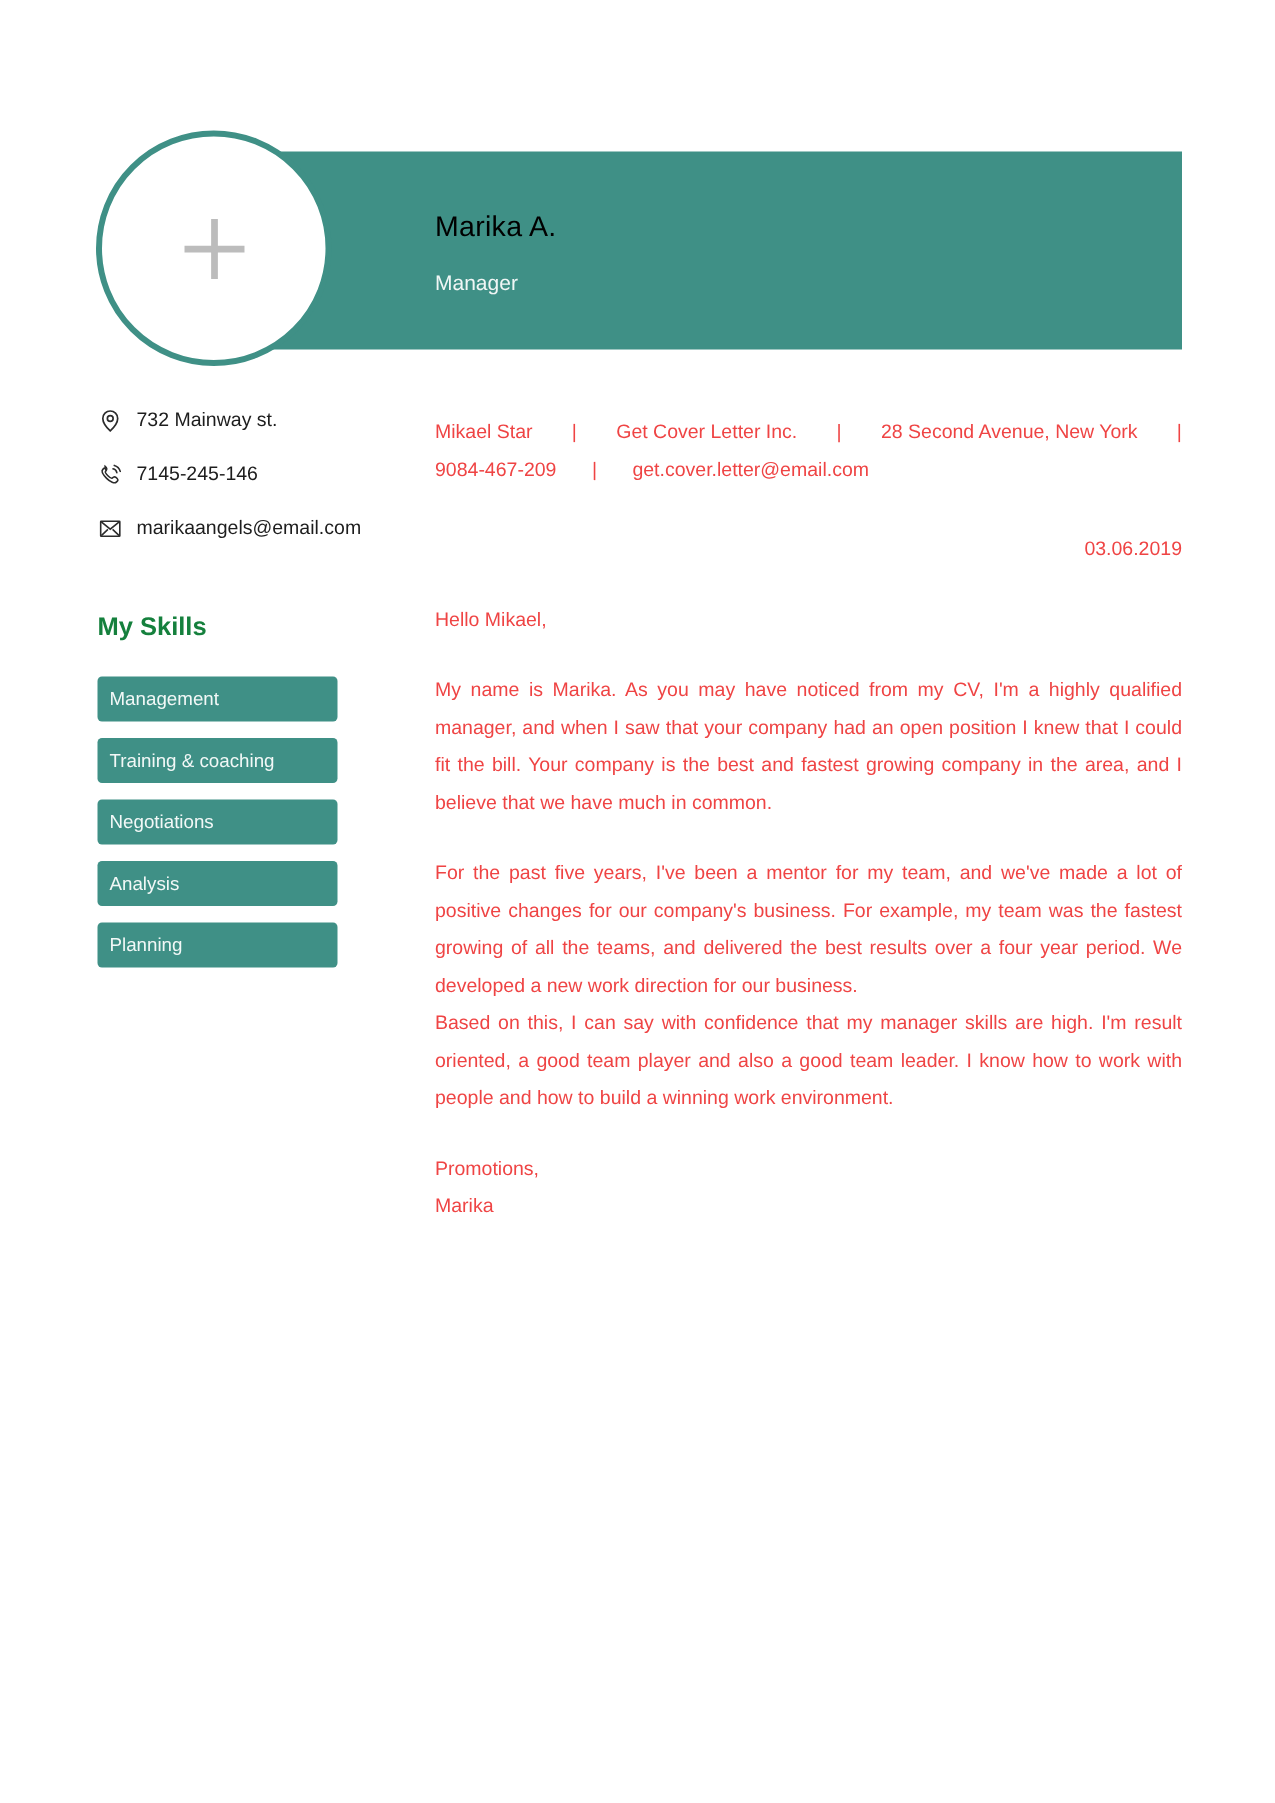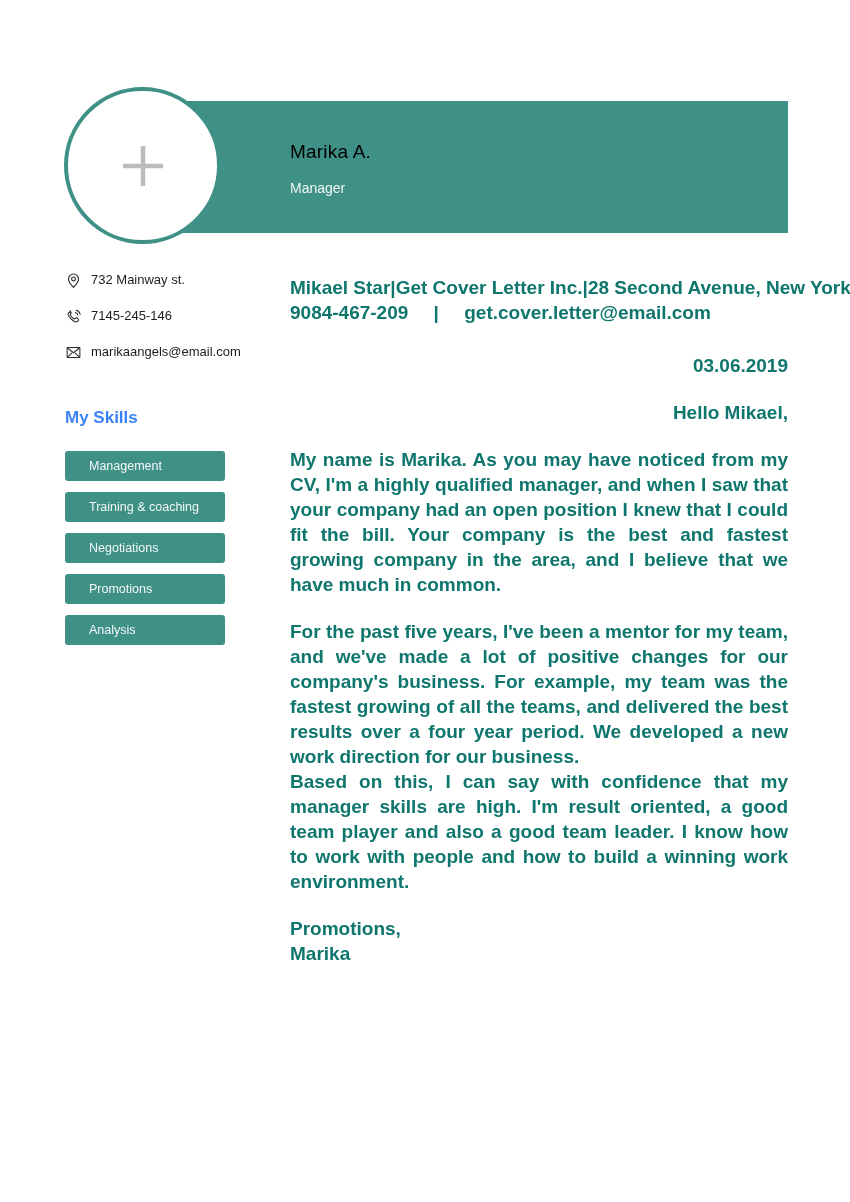--- a/index.html
+++ b/index.html
@@ -41,40 +41,40 @@
   }
 
   
   .sidebar { position: absolute; left: 65px; top: 272px; width: 170px; }
   .contact-row { display: flex; align-items: flex-start; height: 20px; margin-bottom: 16px; }
   .c-icon { width: 17px; height: 17px; margin-right: 9px; flex: none; display: block; }
   .c-text { font-size: 13px; color: #1d1d1d; white-space: nowrap; }
 
   .skills-heading {
     margin: 44px 0 0 0;
-    font-size: 17px; font-weight: bold; color: #3b82f6;
+    font-size: 17px; font-weight: bold; color: #15803d;
   }
   .skill-list { margin-top: 23px; }
   .skill-chip {
     width: 160px; height: 30px; margin-bottom: 11px;
     background: #3F9086; border-radius: 3px;
     color: #f2f8f7; font-size: 12.5px;
     display: flex; align-items: center;
-    padding-left: 24px;
+    padding-left: 8px;
   }
 
   
   .letter {
     position: absolute; left: 290px; top: 275px; width: 498px;
-    font-size: 19px; line-height: 25px; color: #0f766e; font-weight: bold;
+    font-size: 13px; line-height: 25px; color: #ef4444;
   }
   .r1 { display: flex; justify-content: space-between; white-space: nowrap; }
   .r2 .pipe { margin: 0 20px; }
   .date { margin-top: 28px; text-align: right; }
-  .greet { margin: 22px 0 0 0; text-align: right; }
+  .greet { margin: 22px 0 0 0; }
   p.para { margin: 22px 0 0 0; text-align: justify; }
   .signoff { margin: 22px 0 0 0; }
 </style>
 </head>
 <body>
 
 <div class="page">
 
   <div class="band">
     <div class="name">Marika A.</div>
@@ -113,22 +113,22 @@
         <span class="c-text">marikaangels@email.com</span>
       </div>
     </div>
 
     <h2 class="skills-heading">My Skills</h2>
 
     <div class="skill-list">
       <div class="skill-chip">Management</div>
       <div class="skill-chip">Training &amp; coaching</div>
       <div class="skill-chip">Negotiations</div>
-      <div class="skill-chip">Promotions</div>
       <div class="skill-chip">Analysis</div>
+      <div class="skill-chip">Planning</div>
     </div>
   </aside>
 
   <main class="letter">
     <div class="r1">
       <span>Mikael Star</span>
       <span>|</span>
       <span>Get Cover Letter Inc.</span>
       <span>|</span>
       <span>28 Second Avenue, New York</span>

